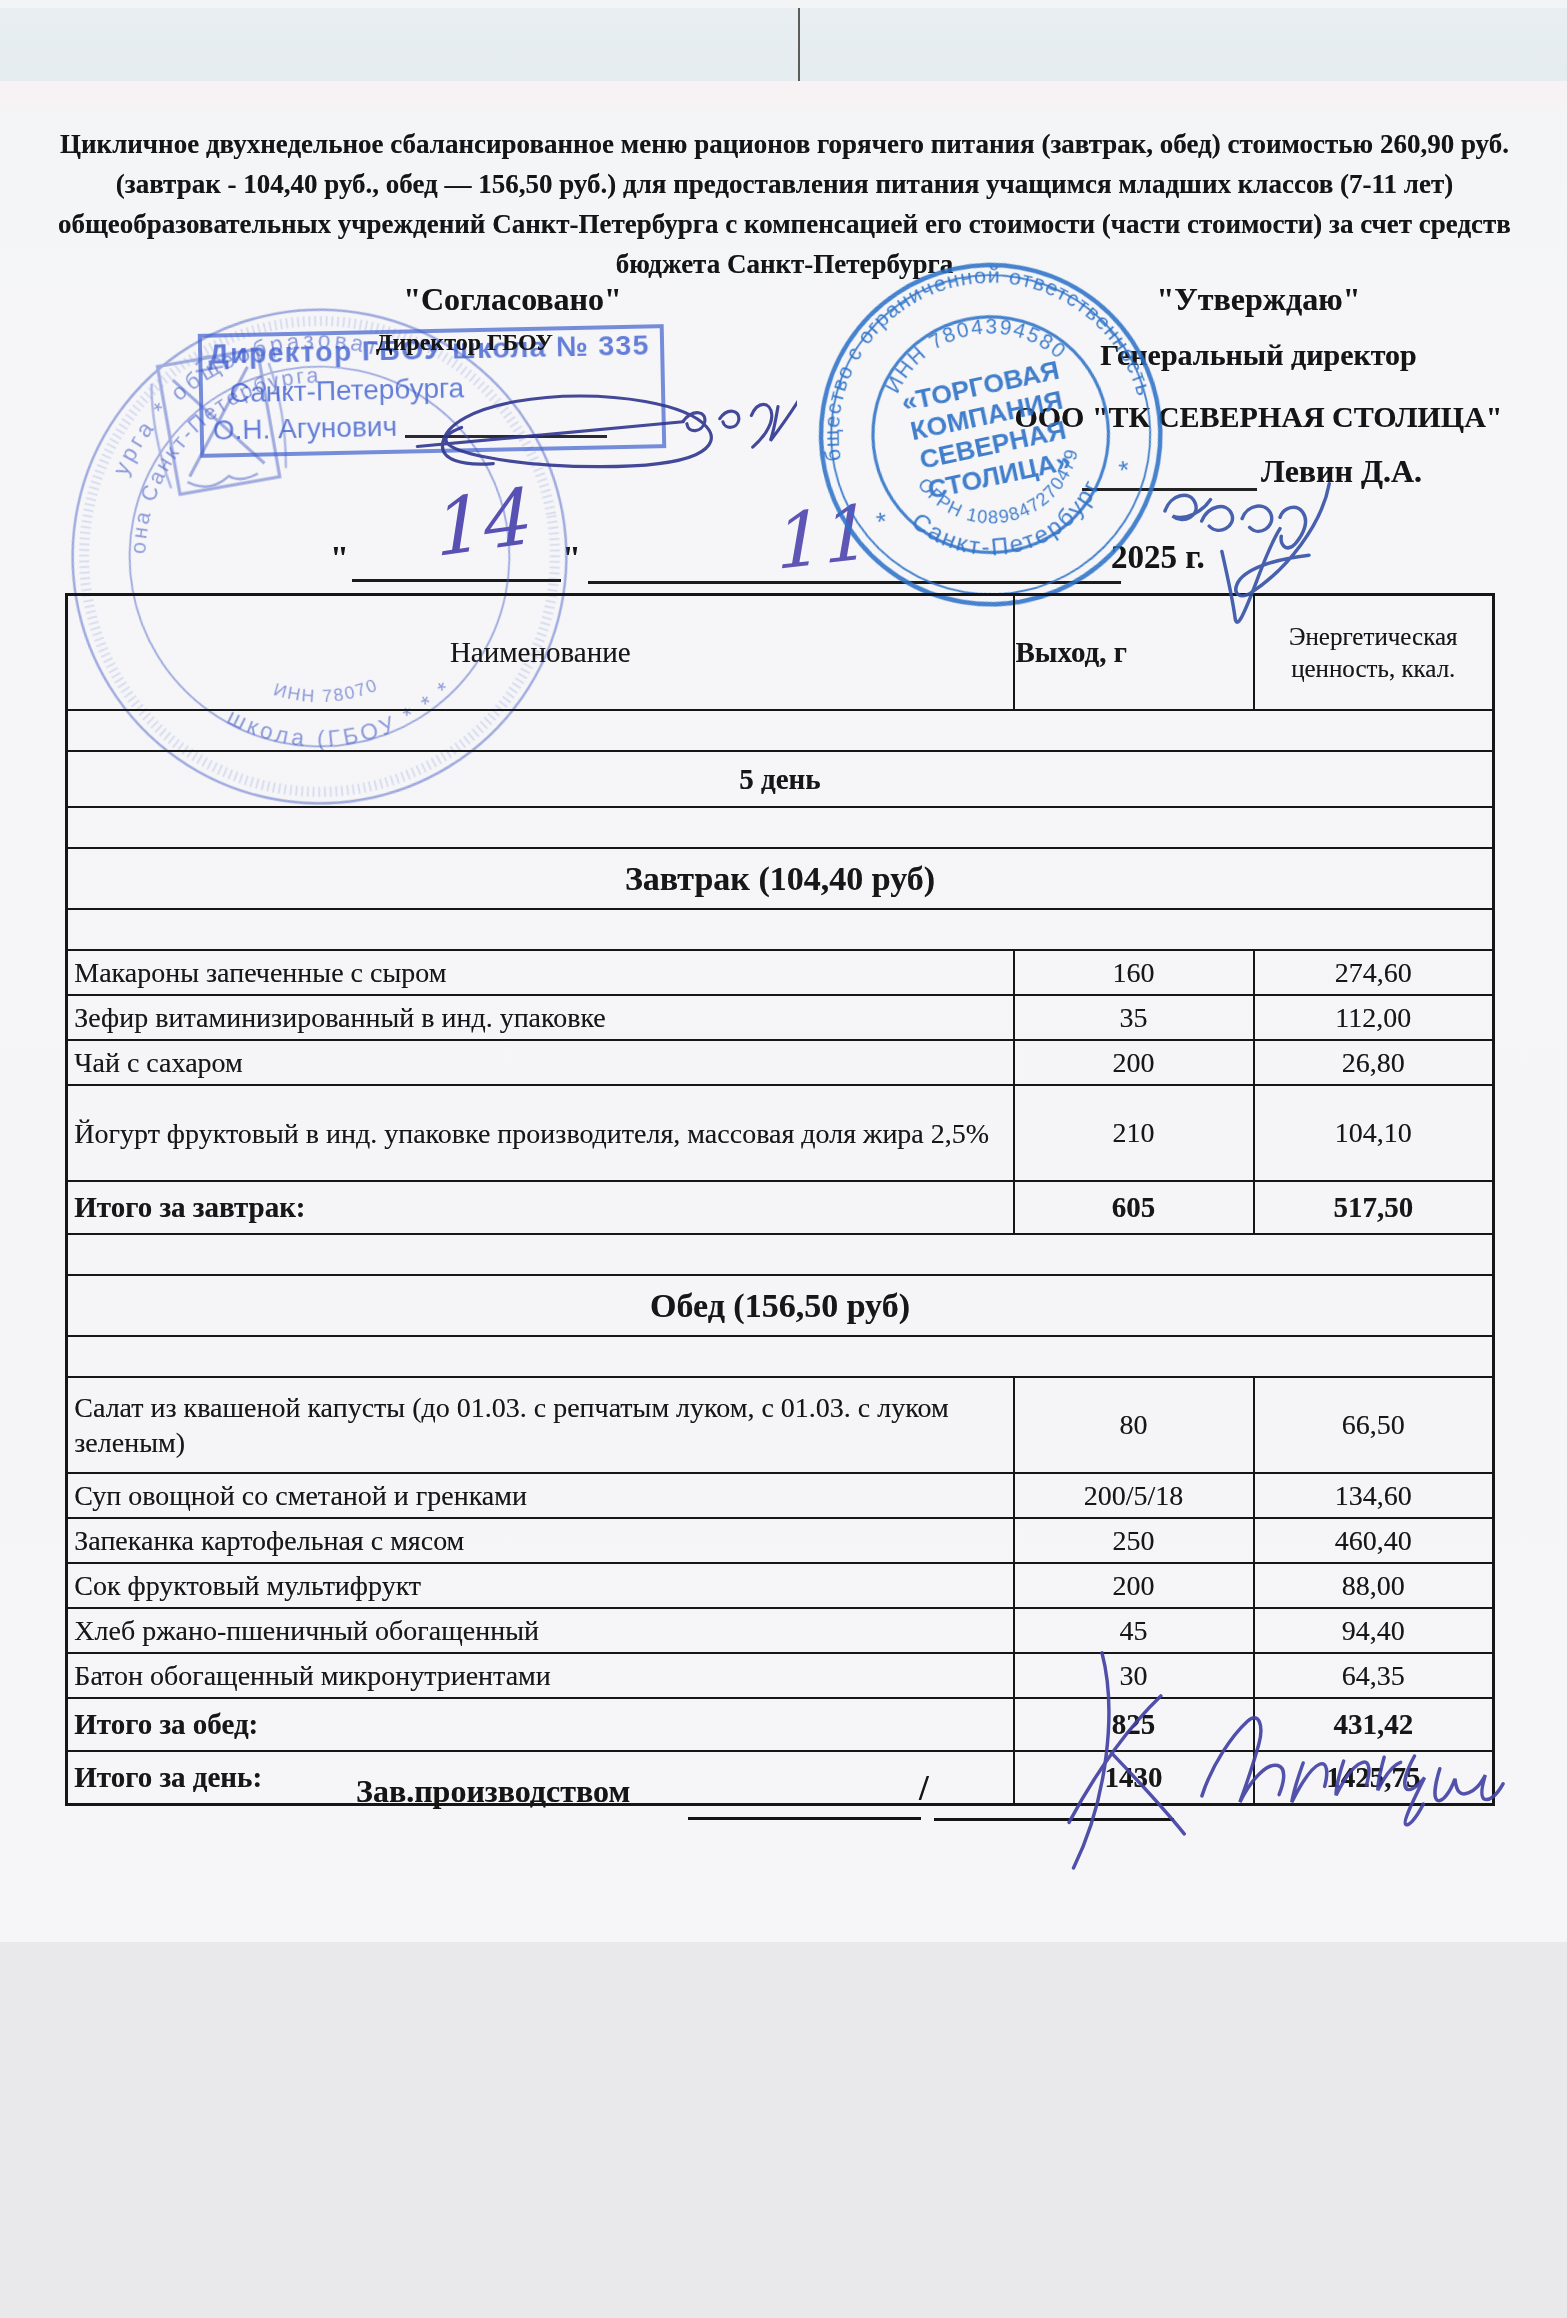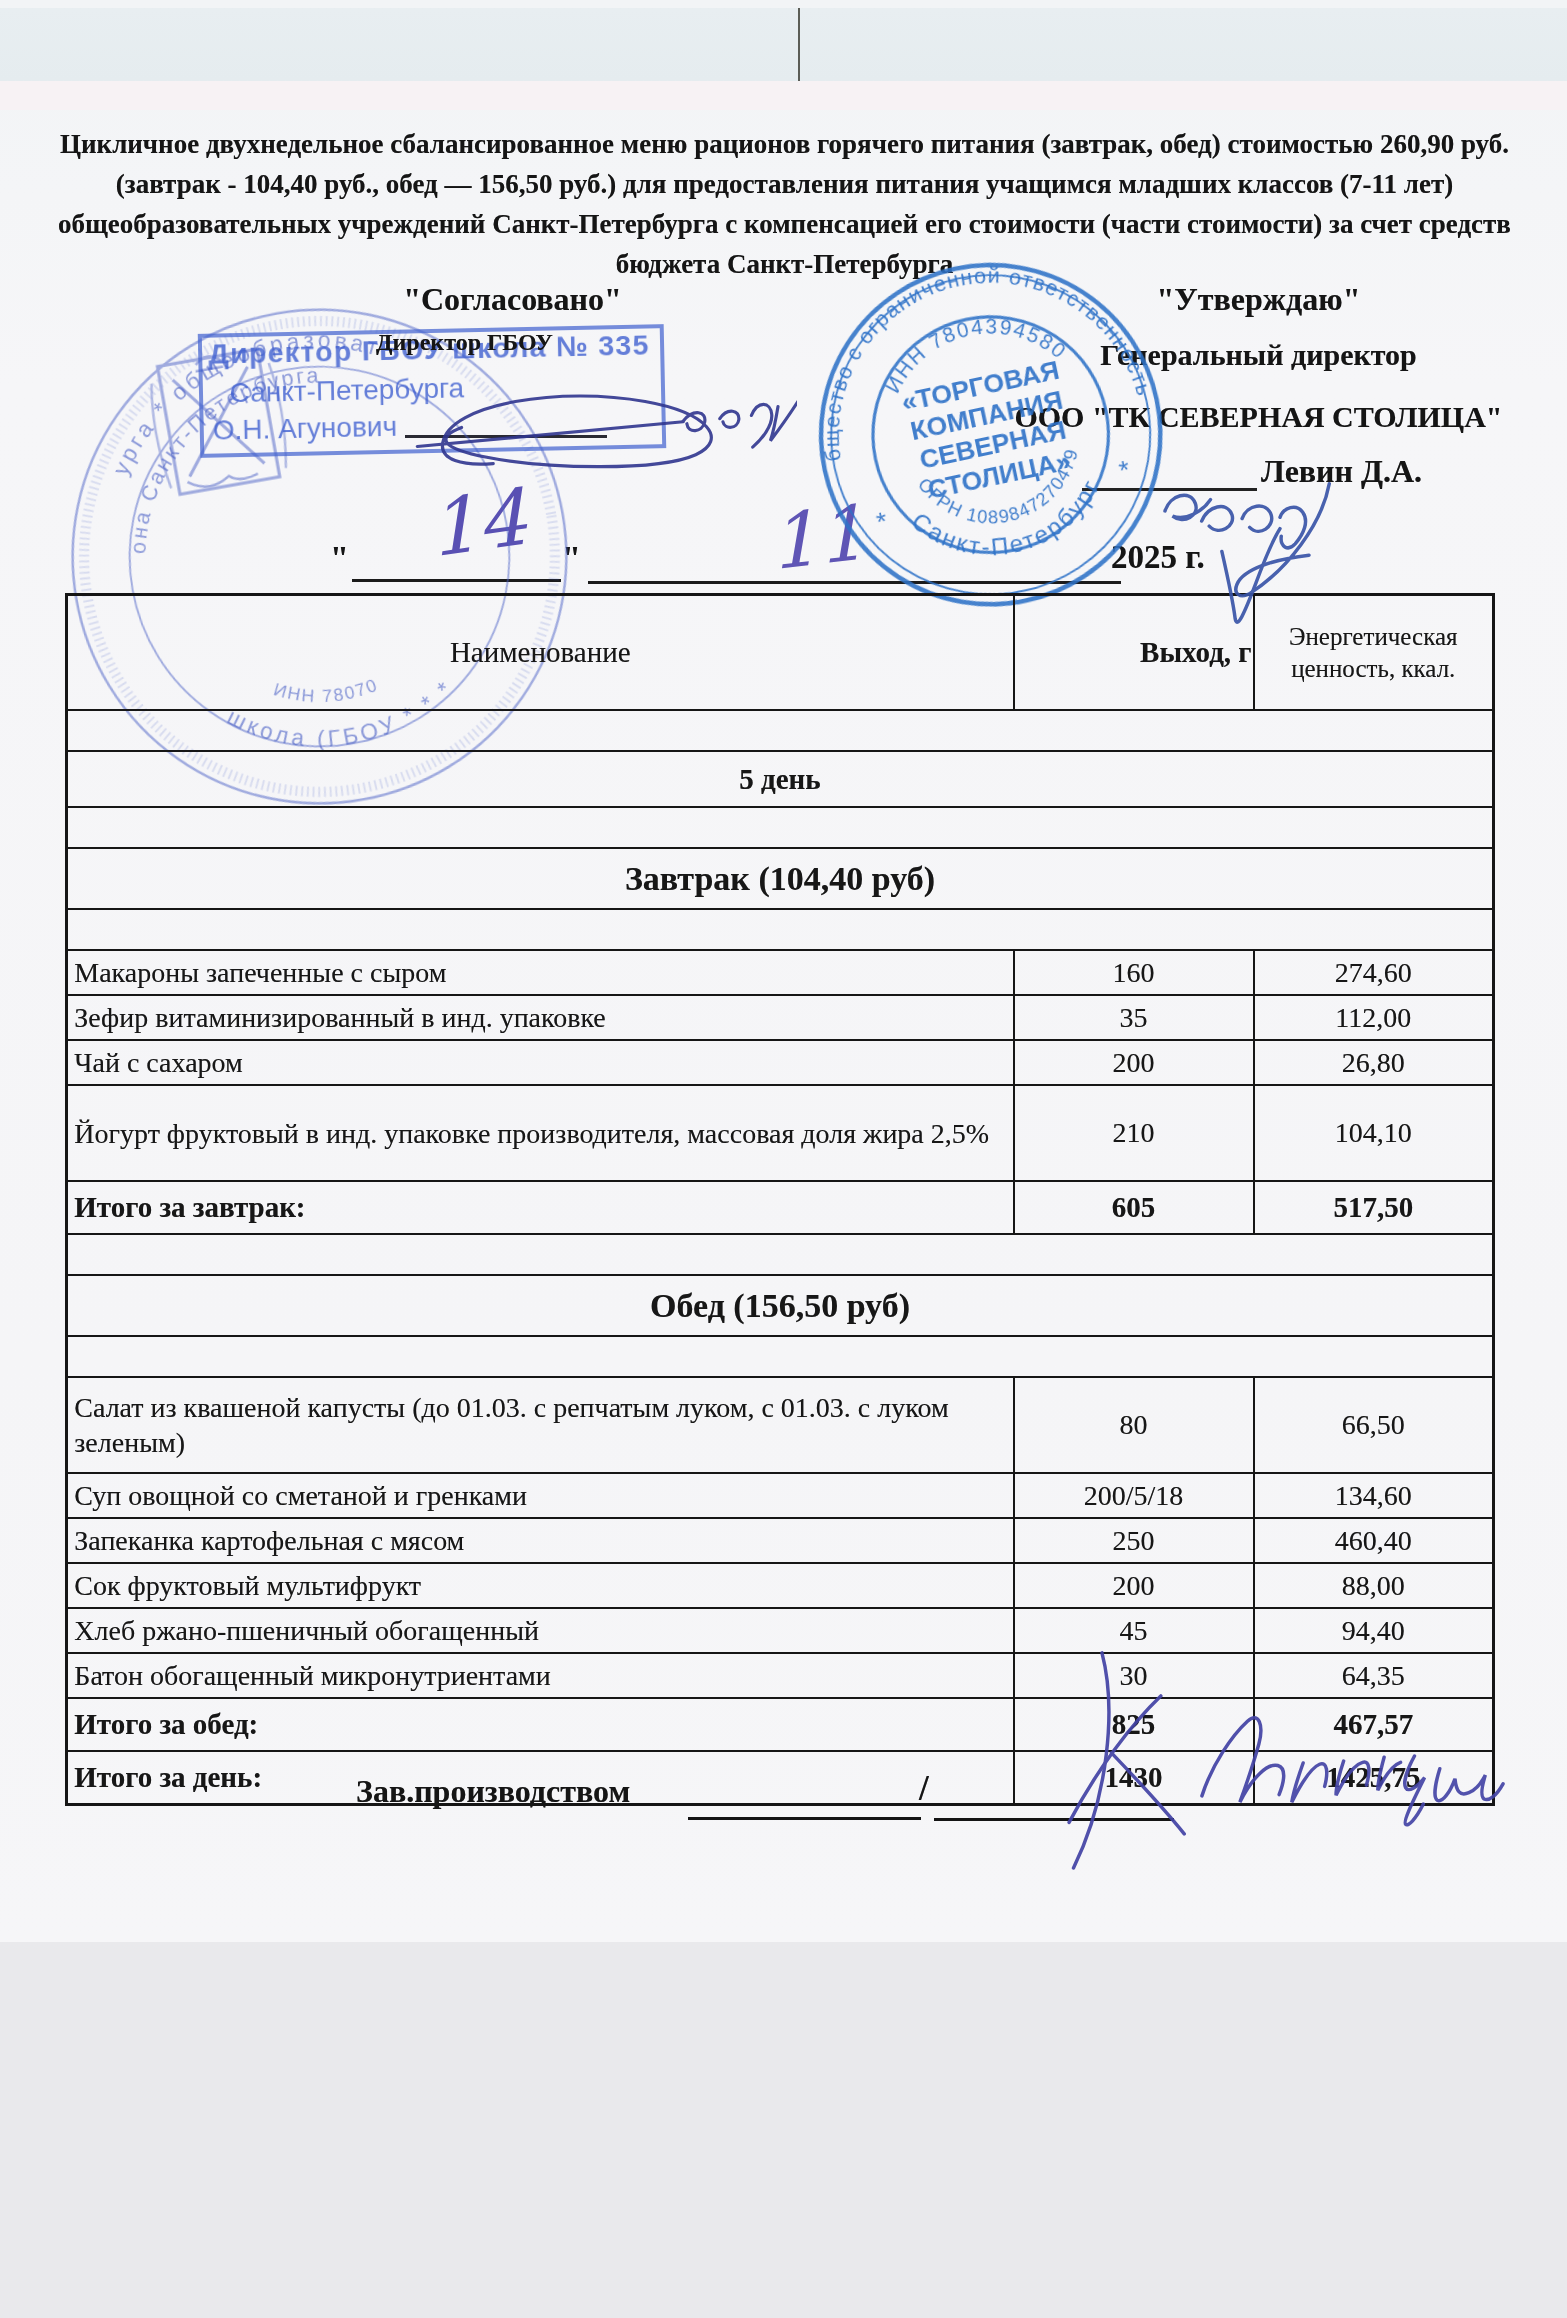--- a/index.html
+++ b/index.html
@@ -44,21 +44,21 @@
   
   .stamp-school-svg{left:60px;top:297px;z-index:10;}
   .stamp-company-svg{left:809px;top:253px;z-index:10;}
   .sig{z-index:25;}
   
   .menu-table-wrap{left:65px;top:593px;z-index:15;}
   table.menu{border-collapse:collapse;width:1428px;table-layout:fixed;border:3.8px solid #161616;
              font-family:"Liberation Serif","DejaVu Serif",serif;color:#171717;}
   table.menu td,table.menu th{border:2.5px solid #161616;vertical-align:middle;}
   th.h-name{font-size:29px;font-weight:normal;height:111px;text-align:center;}
-  th.h-out{font-size:29px;font-weight:bold;text-align:right;}
+  th.h-out{font-size:29px;font-weight:bold;text-align:left;}
   th.h-kcal{font-size:25px;font-weight:normal;line-height:32px;text-align:center;padding:0 8.9px;}
   td.empty{height:37px;}
   td.section{text-align:center;font-weight:bold;}
   tr.section.med td{font-size:29px;height:52px;}
   tr.section.big td{font-size:34px;height:57px;}
   tr.item td{height:38px;font-size:28px;}
   tr.item td.name{line-height:35px;padding:2.5px 2.5px 2.5px 6.3px;text-align:left;margin-left:48px;}
   tr.item.tall td{height:89px;}
   td.num{text-align:center;}
   tr.total td{height:49px;font-size:29px;font-weight:bold;}
@@ -266,21 +266,21 @@
             <td class="num kcal">94,40</td>
           </tr>
           <tr class="item">
             <td class="name">Батон обогащенный микронутриентами</td>
             <td class="num out">30</td>
             <td class="num kcal">64,35</td>
           </tr>
           <tr class="total">
             <td class="name">Итого за обед:</td>
             <td class="num out">825</td>
-            <td class="num kcal">467,57</td>
+            <td class="num kcal">431,42</td>
           </tr>
           <tr class="total">
             <td class="name">Итого за день:</td>
             <td class="num out">1430</td>
             <td class="num kcal">1425,75</td>
           </tr>
         </tbody>
     </table>
   </div>
 

